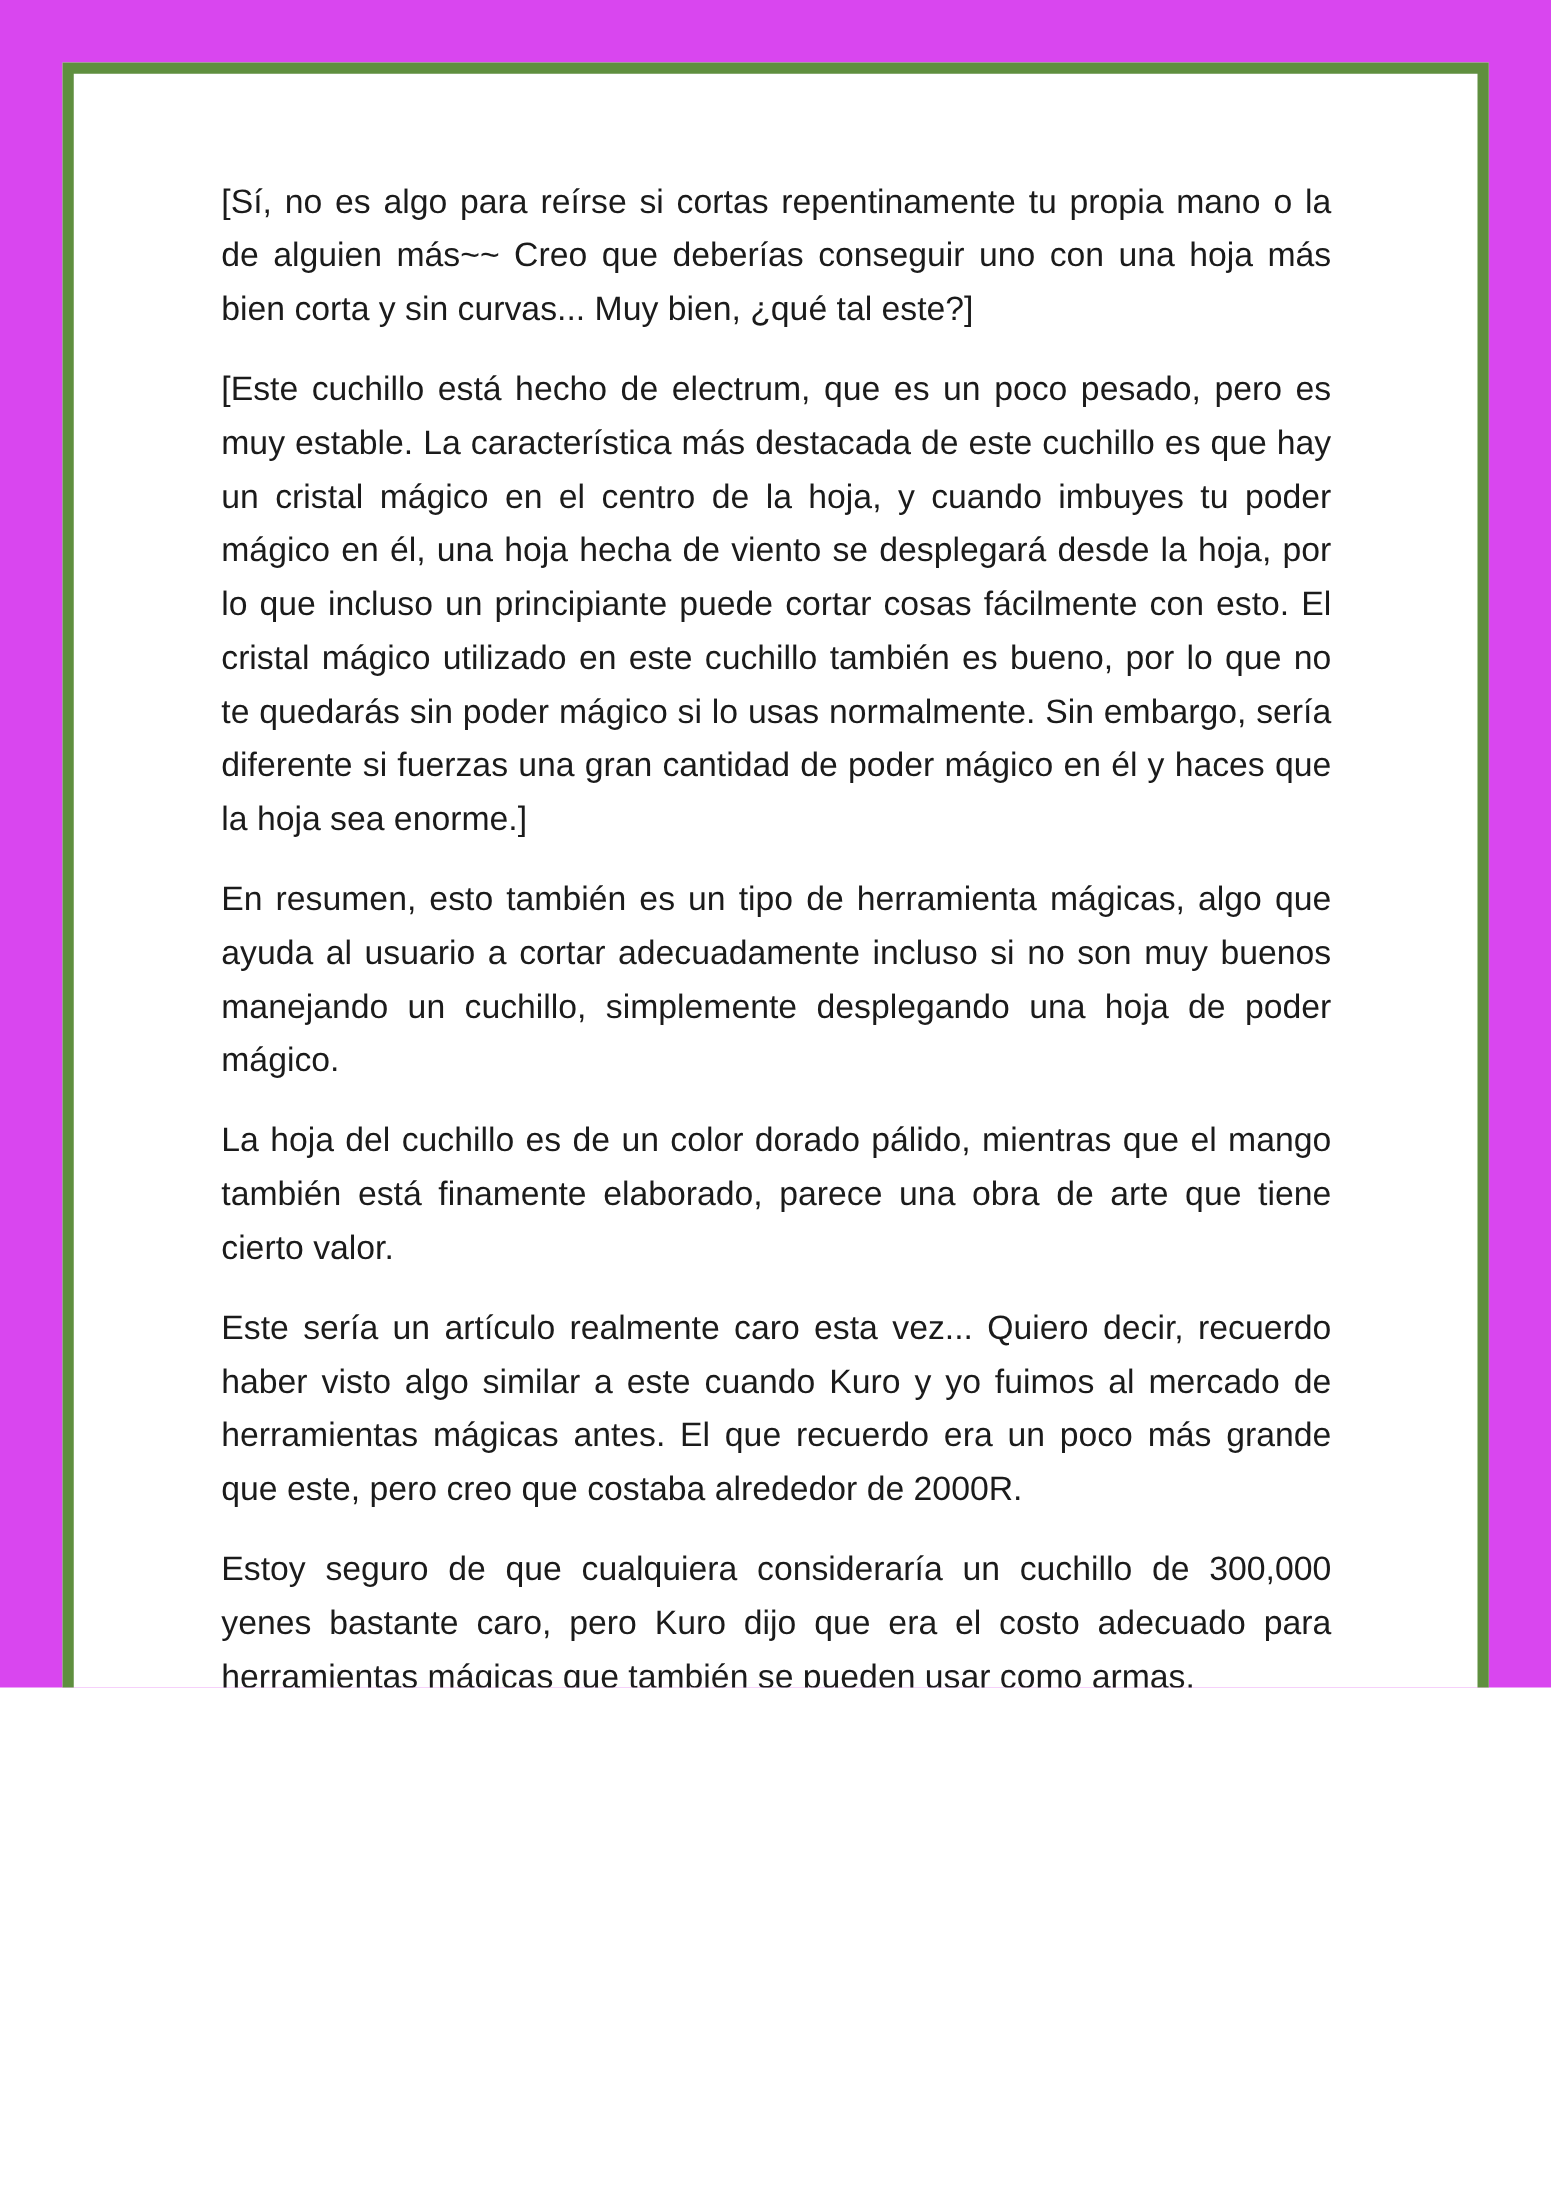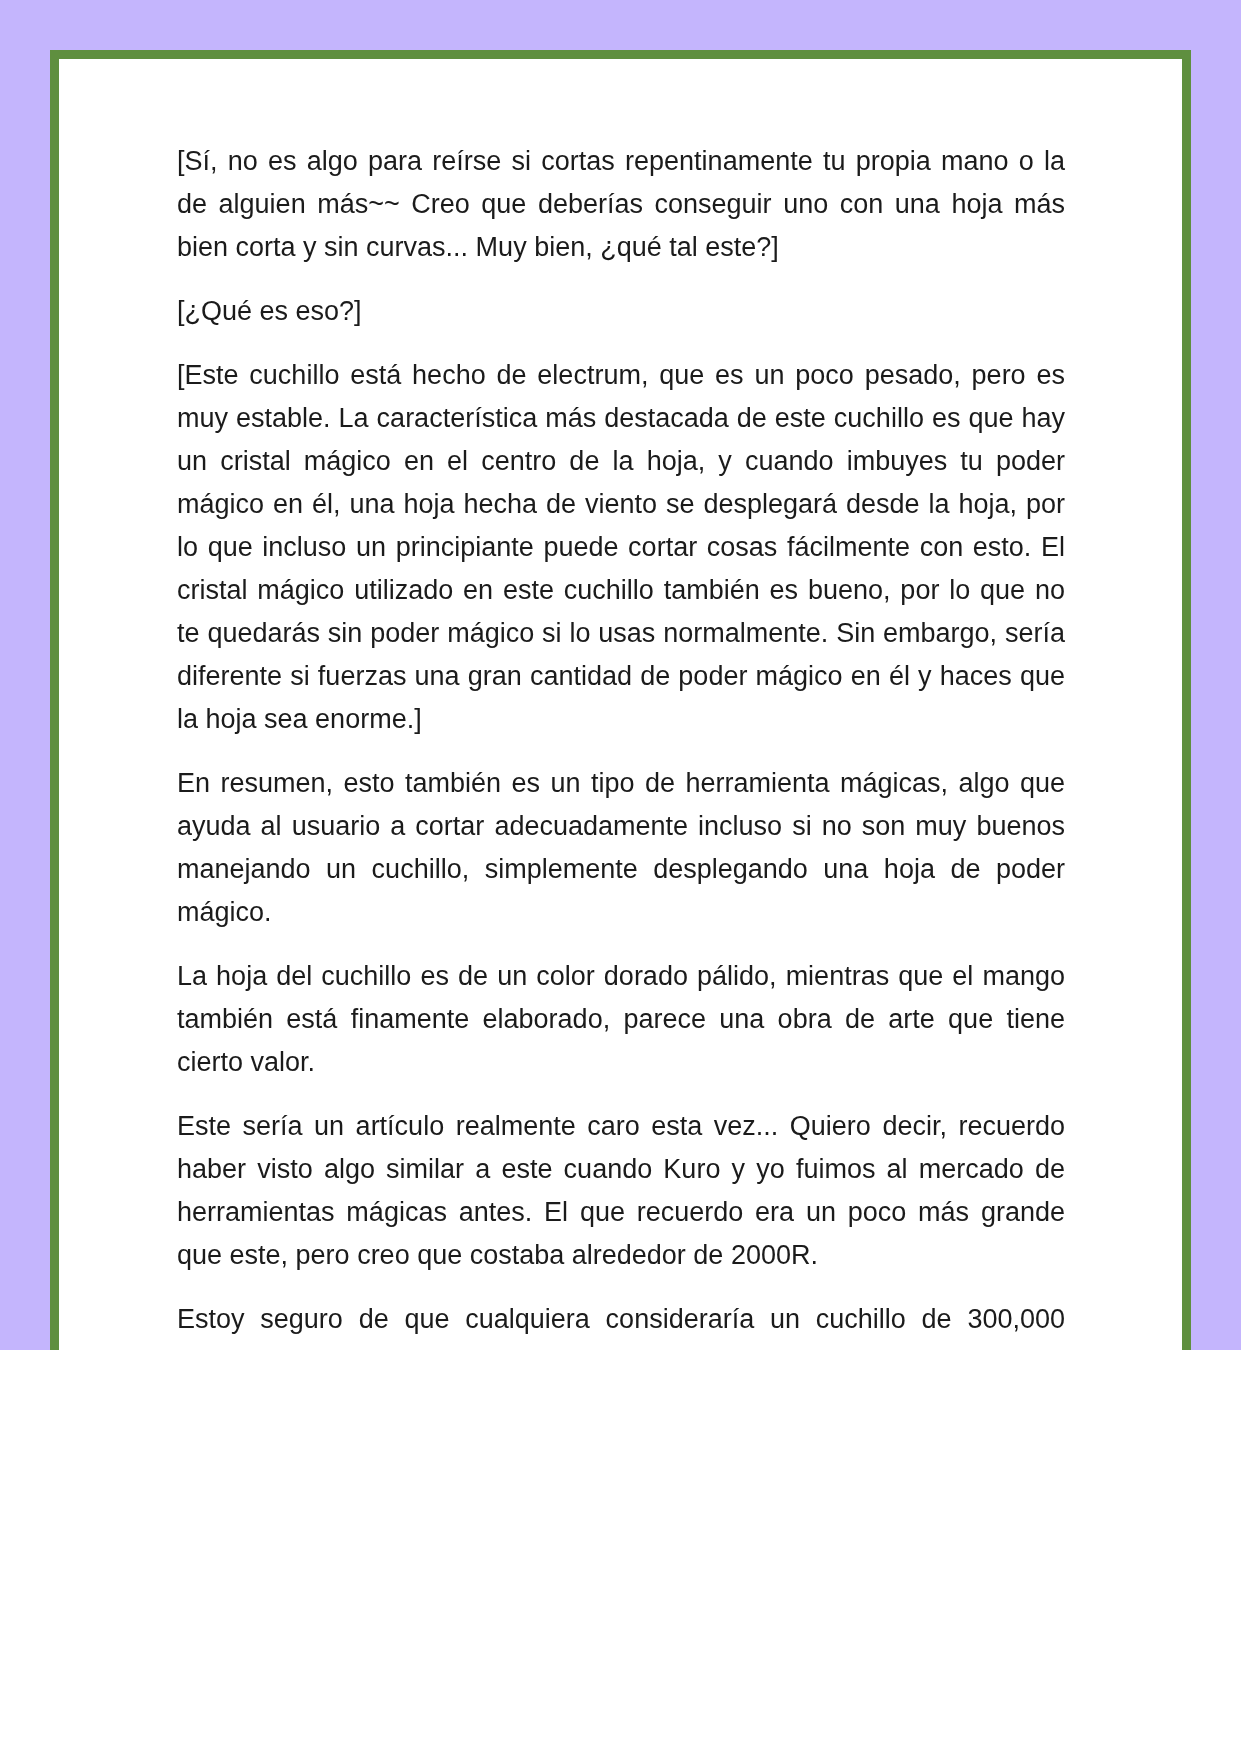--- a/index.html
+++ b/index.html
@@ -8,21 +8,21 @@
     width: 1241px;
     height: 1755px;
     background: #ffffff;
     font-family: "Liberation Sans", "DejaVu Sans", sans-serif;
   }
 
   .page {
     position: relative;
     width: 1241px;
     height: 1350px;
-    background: #c4b5fd;
+    background: #d946ef;
     overflow: hidden;
   }
 
   .border-frame {
     position: absolute;
     left: 50px;
     top: 50px;
     width: 1141px;
     height: 1655px;
     border: 9px solid #5f8f3f;
@@ -58,21 +58,20 @@
   }
 </style>
 </head>
 <body>
 
 <div class="page">
   <div class="border-frame"></div>
 
   <div class="content">
     <p>[Sí, no es algo para reírse si cortas repentinamente tu propia mano o la de alguien más~~ Creo que deberías conseguir uno con una hoja más bien corta y sin curvas... Muy bien, ¿qué tal este?]</p>
-    <p>[¿Qué es eso?]</p>
     <p>[Este cuchillo está hecho de electrum, que es un poco pesado, pero es muy estable. La característica más destacada de este cuchillo es que hay un cristal mágico en el centro de la hoja, y cuando imbuyes tu poder mágico en él, una hoja hecha de viento se desplegará desde la hoja, por lo que incluso un principiante puede cortar cosas fácilmente con esto. El cristal mágico utilizado en este cuchillo también es bueno, por lo que no te quedarás sin poder mágico si lo usas normalmente. Sin embargo, sería diferente si fuerzas una gran cantidad de poder mágico en él y haces que la hoja sea enorme.]</p>
     <p>En resumen, esto también es un tipo de herramienta mágicas, algo que ayuda al usuario a cortar adecuadamente incluso si no son muy buenos manejando un cuchillo, simplemente desplegando una hoja de poder mágico.</p>
     <p>La hoja del cuchillo es de un color dorado pálido, mientras que el mango también está finamente elaborado, parece una obra de arte que tiene cierto valor.</p>
     <p>Este sería un artículo realmente caro esta vez... Quiero decir, recuerdo haber visto algo similar a este cuando Kuro y yo fuimos al mercado de herramientas mágicas antes. El que recuerdo era un poco más grande que este, pero creo que costaba alrededor de 2000R.</p>
     <p>Estoy seguro de que cualquiera consideraría un cuchillo de 300,000 yenes bastante caro, pero Kuro dijo que era el costo adecuado para herramientas mágicas que también se pueden usar como armas.</p>
     <p>[Ciertamente es más caro que esos zapatos anteriores... ¿Qué tal 500R?]</p>
   </div>
 
   <div class="page-number">5</div>
 </div>

